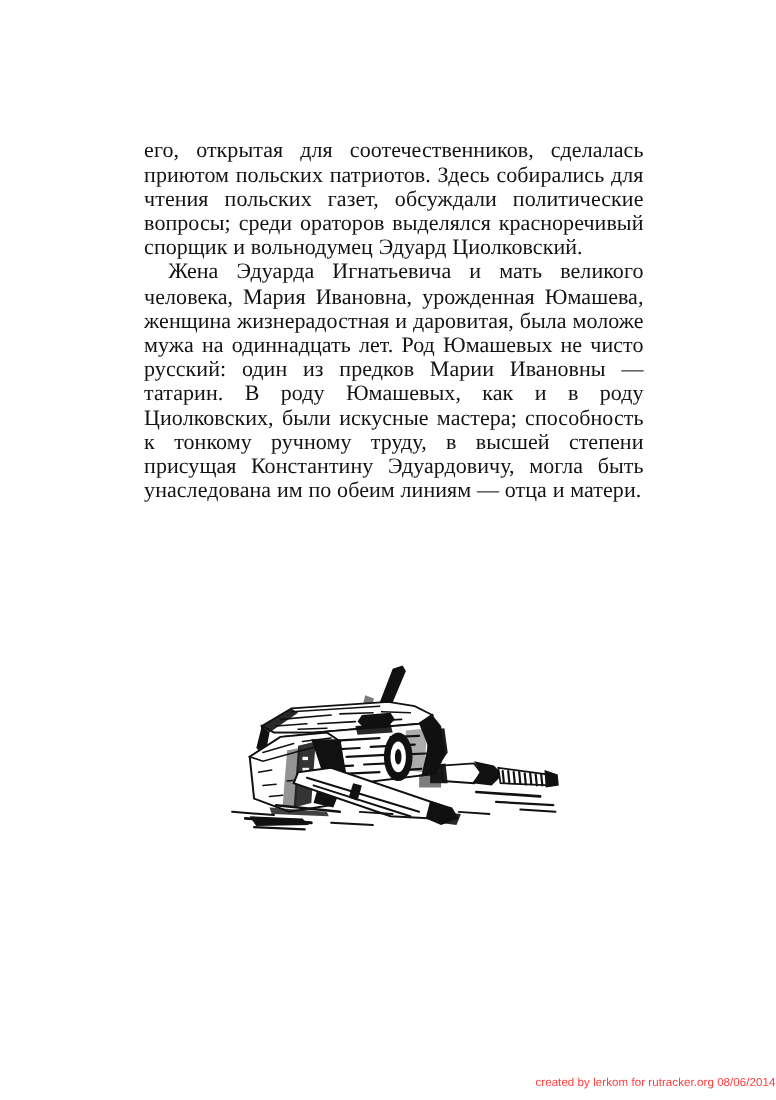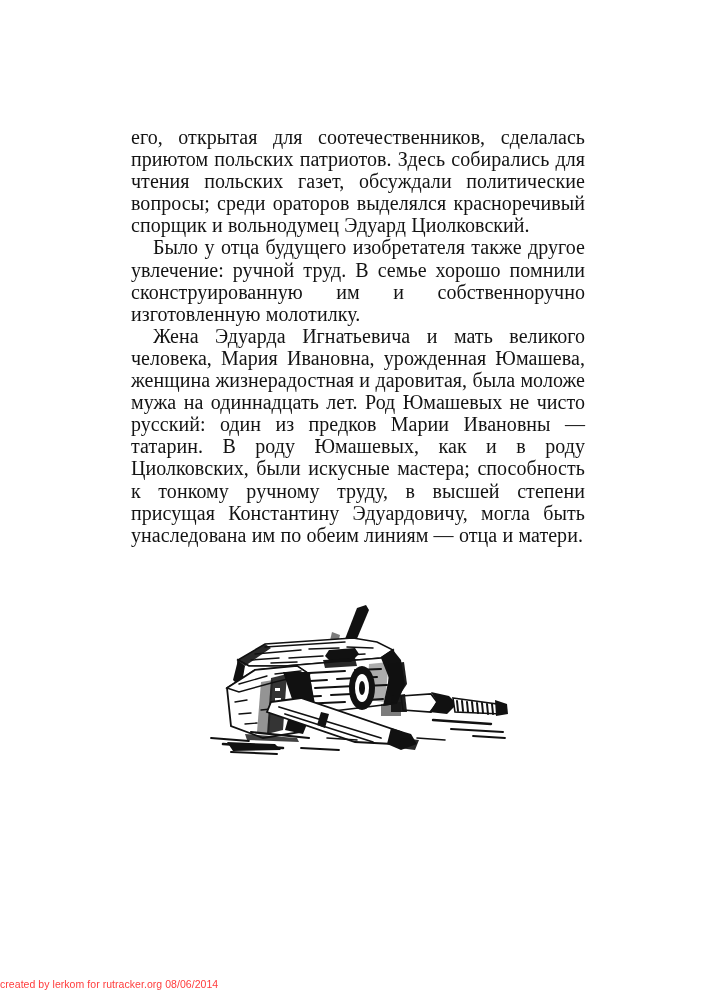--- a/index.html
+++ b/index.html
@@ -64,37 +64,36 @@
     width: 100%;
     height: 100%;
   }
 
   
   .footer-watermark {
     position: absolute;
     left: 0;
     right: 0;
     top: 978px;
-    text-align: left;
+    text-align: right;
     font-family: "Liberation Sans", "DejaVu Sans", sans-serif;
     font-size: 10.5px;
     line-height: 13px;
     letter-spacing: 0.05px;
     color: #ff3c3c;
     white-space: nowrap;
   }
 </style>
 </head>
 <body>
 
 <div class="page">
 
   <div class="text-column">
     <p class="para no-indent">его, открытая для соотечественников, сделалась приютом польских патриотов. Здесь собирались для чтения польских газет, обсуждали политические вопросы; среди ораторов выделялся красноречивый спорщик и вольнодумец Эдуард Циолковский.</p>
-    <p class="para">Было у отца будущего изобретателя также другое увлечение: ручной труд. В семье хорошо помнили сконструированную им и собственноручно изготовленную молотилку.</p>
     <p class="para">Жена Эдуарда Игнатьевича и мать великого человека, Мария Ивановна, урожденная Юмашева, женщина жизнерадостная и даровитая, была моложе мужа на одиннадцать лет. Род Юмашевых не чисто русский: один из предков Марии Ивановны — татарин. В роду Юмашевых, как и в роду Циолковских, были искусные мастера; способность к тонкому ручному труду, в высшей степени присущая Константину Эдуардовичу, могла быть унаследована им по обеим линиям — отца и матери.</p>
   </div>
 
   <div class="figure">
     <svg viewBox="0 0 310 166" xmlns="http://www.w3.org/2000/svg" aria-hidden="true">
       <g fill="#111111" stroke="none">
 
         <path d="M152 16 L161 13 L164 18 L151 49 L144 52 L140 47 Z"></path>
         <path d="M140 47 L151 49 L146 59 L135 60 L132 52 Z"></path>
         <path d="M131 53 L140 55 L137 64 L127 63 Z" opacity="0.92"></path>

